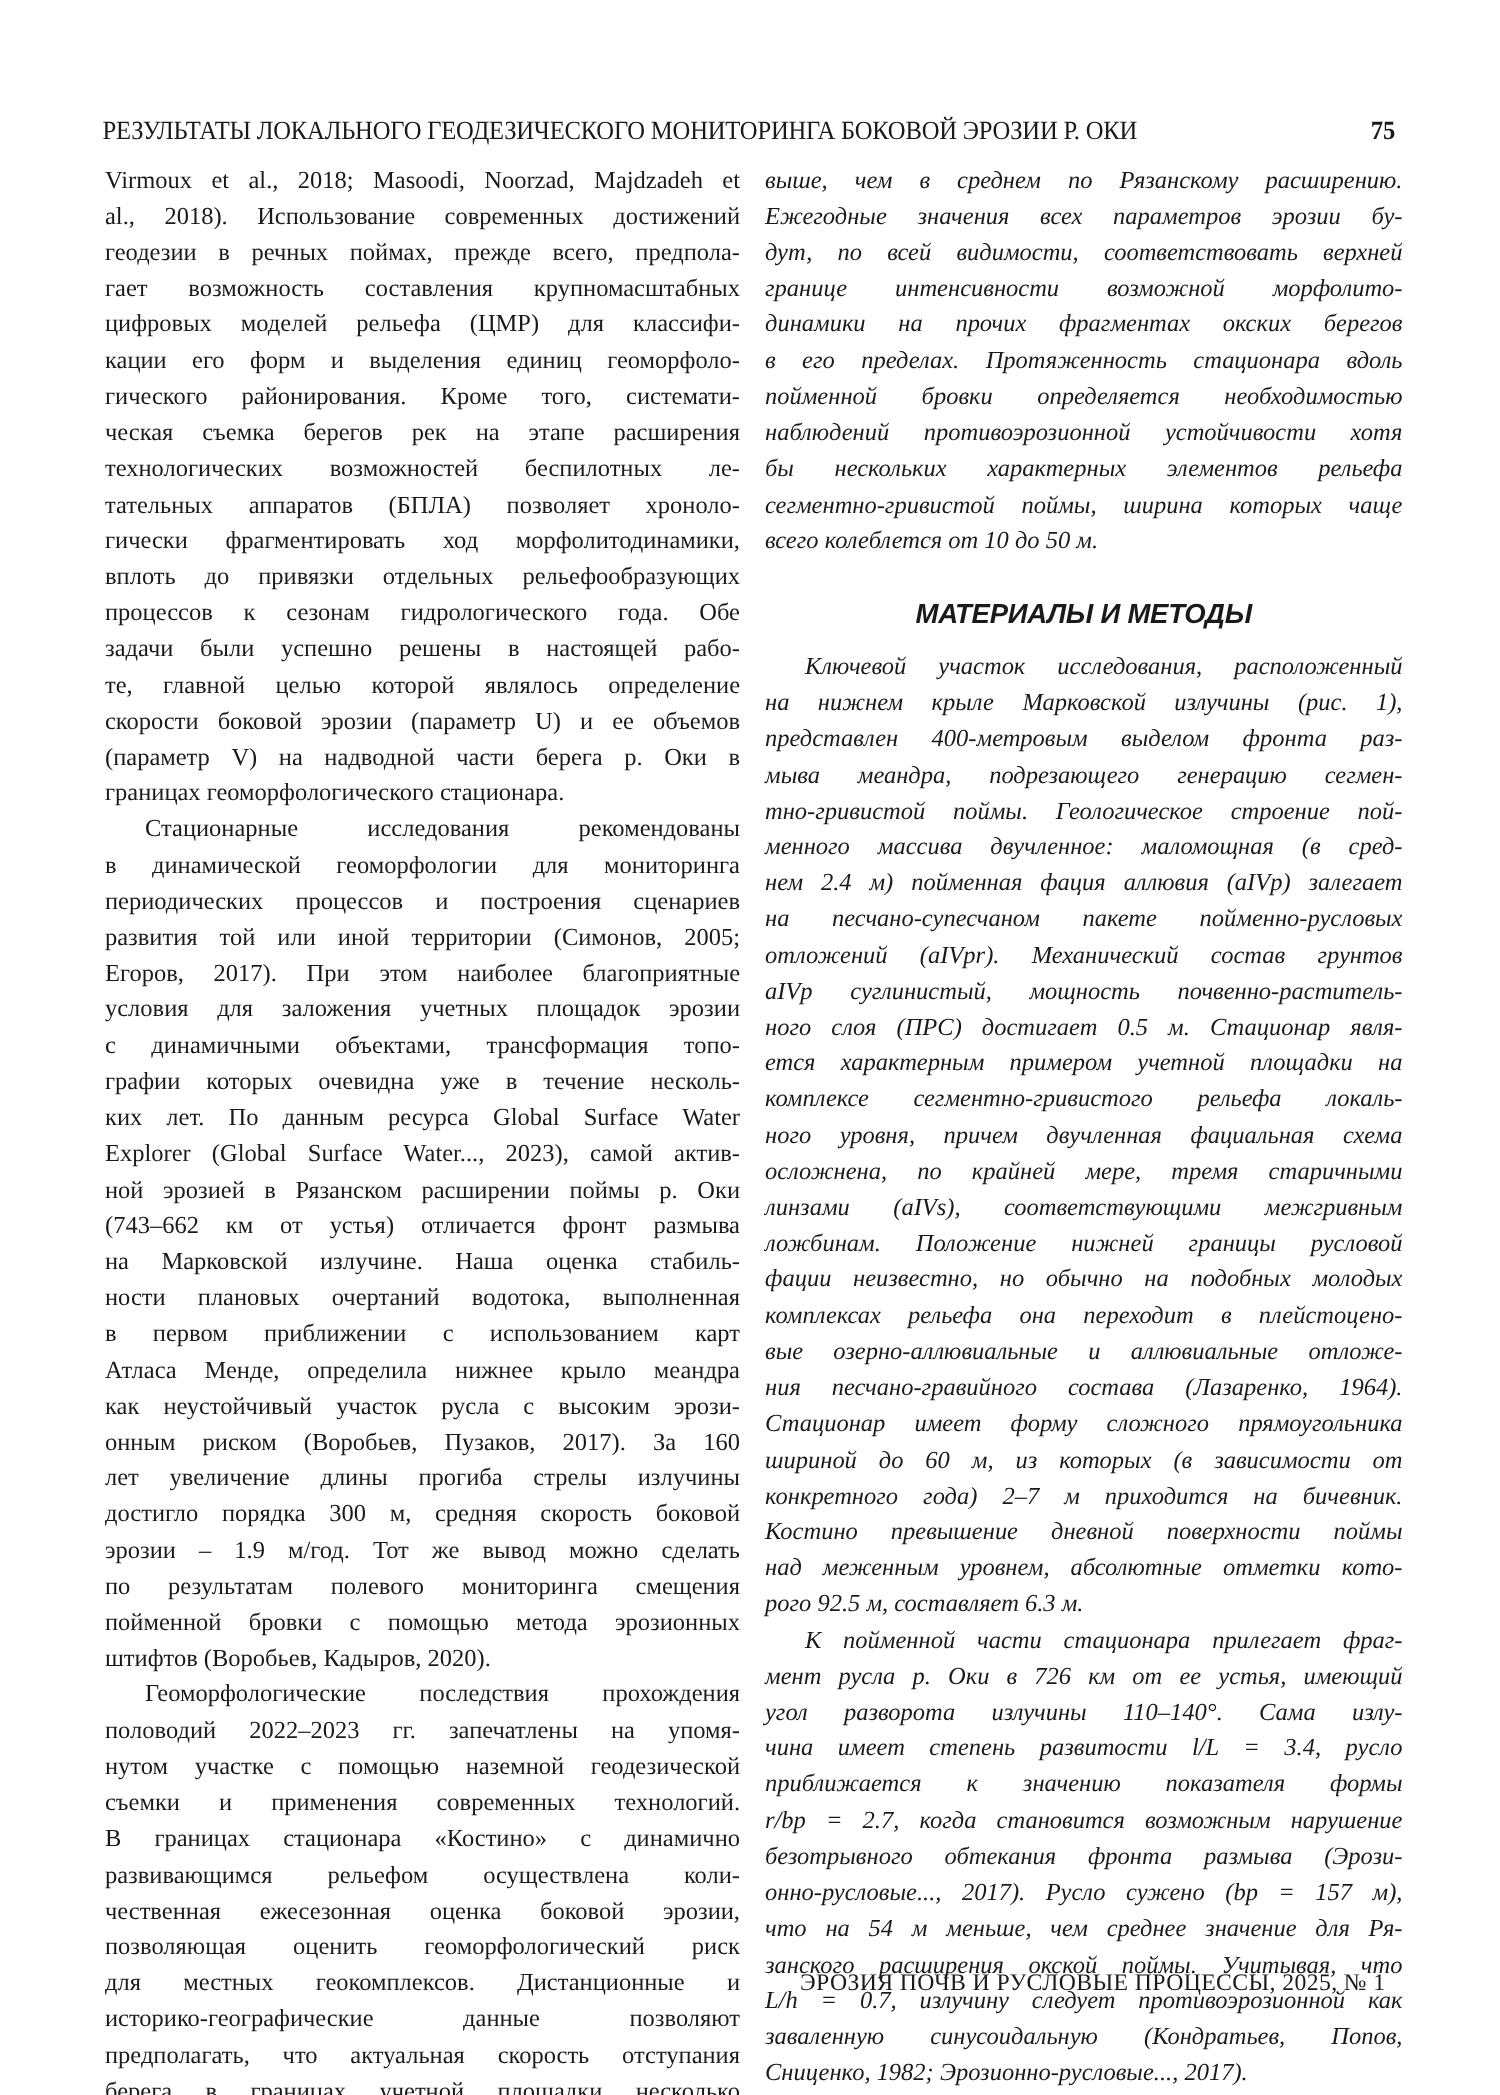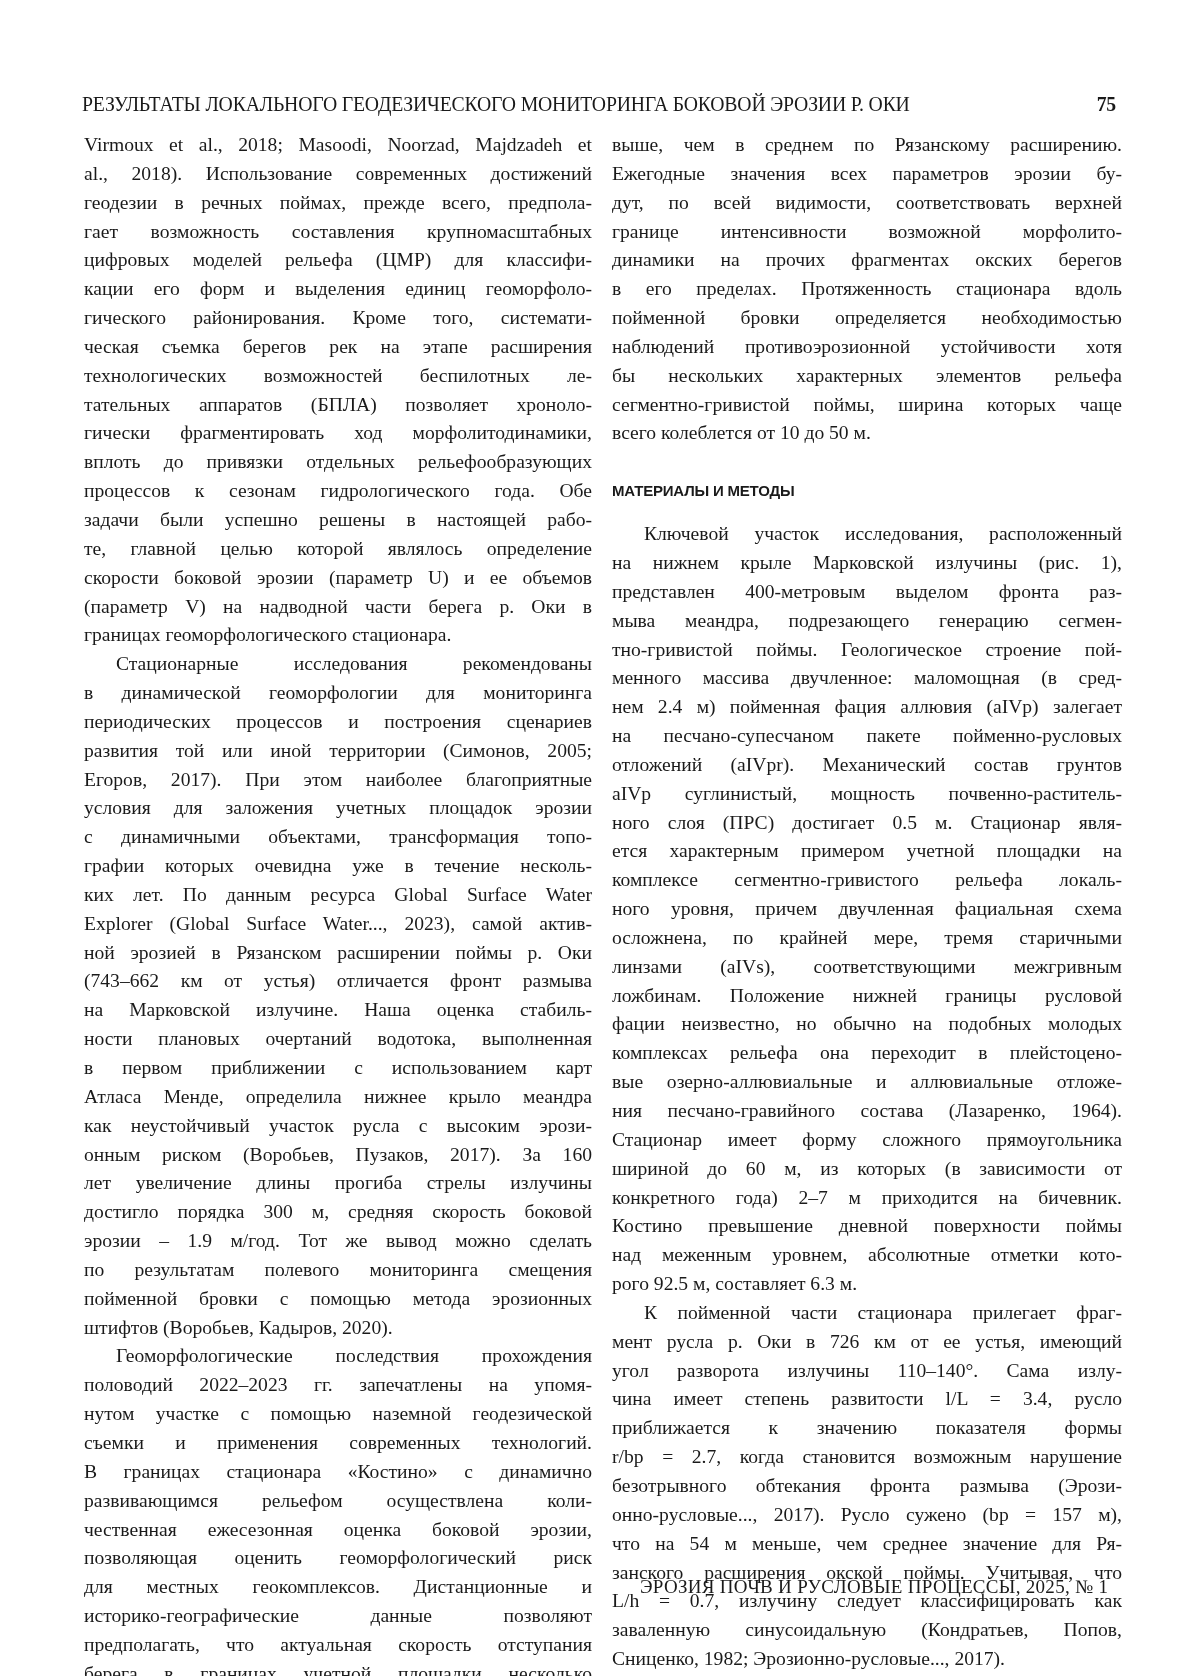--- a/index.html
+++ b/index.html
@@ -7,27 +7,27 @@
   .page { position: absolute; left: 0; top: 0; width: 1200px; height: 1634px; }
   .running-head {
     position: absolute; left: 82px; top: 92px; width: 1040px; height: 30px;
     font-family: "Liberation Serif", serif; font-size: 21px; letter-spacing: -0.2px;
     transform: scaleX(0.94); transform-origin: left center;
   }
   .running-title { position: absolute; left: 0; top: 0; white-space: nowrap; }
   .page-number { position: absolute; right: -60px; top: 0; font-weight: bold; }
   .col { position: absolute; top: 131px; width: 508px; font-family: "Liberation Serif", serif; font-size: 19.6px; line-height: 28.85px; }
   .col-left { left: 84px; }
-  .col-right { left: 612px; width: 510px; }
+  .col-right { left: 612px; width: 510px; font-style: italic; }
   .line { display: block; height: 28.85px; text-align: justify; text-align-last: justify; white-space: nowrap; overflow: visible; }
   .line.last { text-align-last: left; }
   .line.indent { padding-left: 32px; }
   .section-heading {
-    display: block; height: 28.85px; text-align: left; font-family: "Liberation Sans", sans-serif;
-    font-weight: bold; font-size: 15px; margin-top: 29px; margin-bottom: 14px; letter-spacing: -0.2px;
+    display: block; height: 28.85px; text-align: center; font-family: "Liberation Sans", sans-serif;
+    font-weight: bold; font-size: 22px; margin-top: 29px; margin-bottom: 14px; letter-spacing: -0.2px;
   }
   .footer {
     position: absolute; left: 640px; top: 1576px; width: 490px;
     font-family: "Liberation Serif", serif; font-size: 19px; letter-spacing: 0.3px; white-space: nowrap;
   }
 </style>
 </head>
 <body>
 
 <div class="page">
@@ -140,20 +140,20 @@
         <span class="line indent">К пойменной части стационара прилегает фраг-</span>
         <span class="line">мент русла р. Оки в 726 км от ее устья, имеющий</span>
         <span class="line">угол разворота излучины 110–140°. Сама излу-</span>
         <span class="line">чина имеет степень развитости l/L = 3.4, русло</span>
         <span class="line">приближается к значению показателя формы</span>
         <span class="line">r/bр = 2.7, когда становится возможным нарушение</span>
         <span class="line">безотрывного обтекания фронта размыва (Эрози-</span>
         <span class="line">онно-русловые..., 2017). Русло сужено (bр = 157 м),</span>
         <span class="line">что на 54 м меньше, чем среднее значение для Ря-</span>
         <span class="line">занского расширения окской поймы. Учитывая, что</span>
-        <span class="line">L/h = 0.7, излучину следует классифицировать как</span>
+        <span class="line">L/h = 0.7, излучину следует противоэрозионной как</span>
         <span class="line">заваленную синусоидальную (Кондратьев, Попов,</span>
         <span class="line last">Сниценко, 1982; Эрозионно-русловые..., 2017).</span>
       </div>
   </div>
 
   <div class="footer">ЭРОЗИЯ ПОЧВ И РУСЛОВЫЕ ПРОЦЕССЫ, 2025, № 1</div>
 </div>
 
 </body></html>

